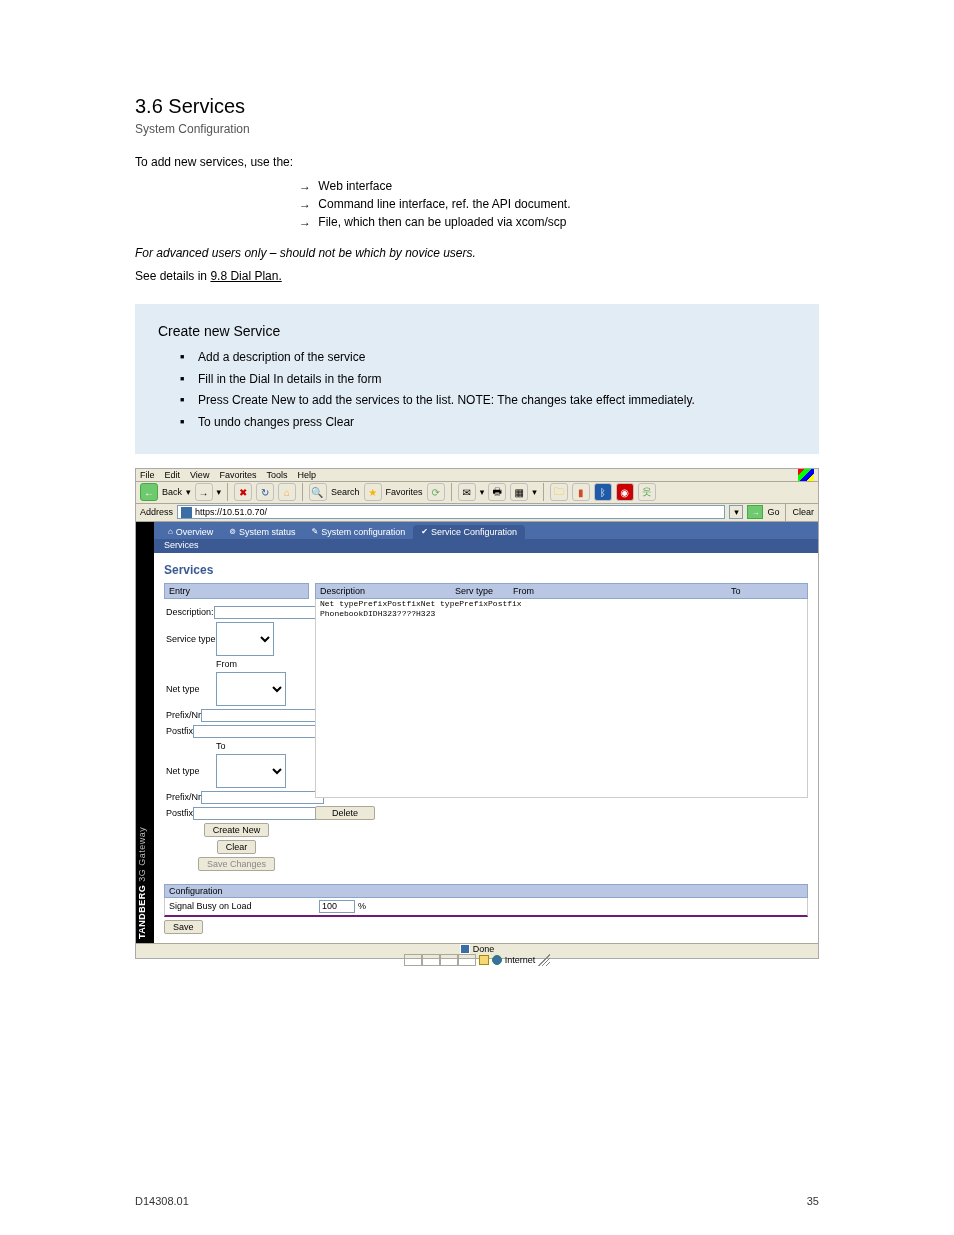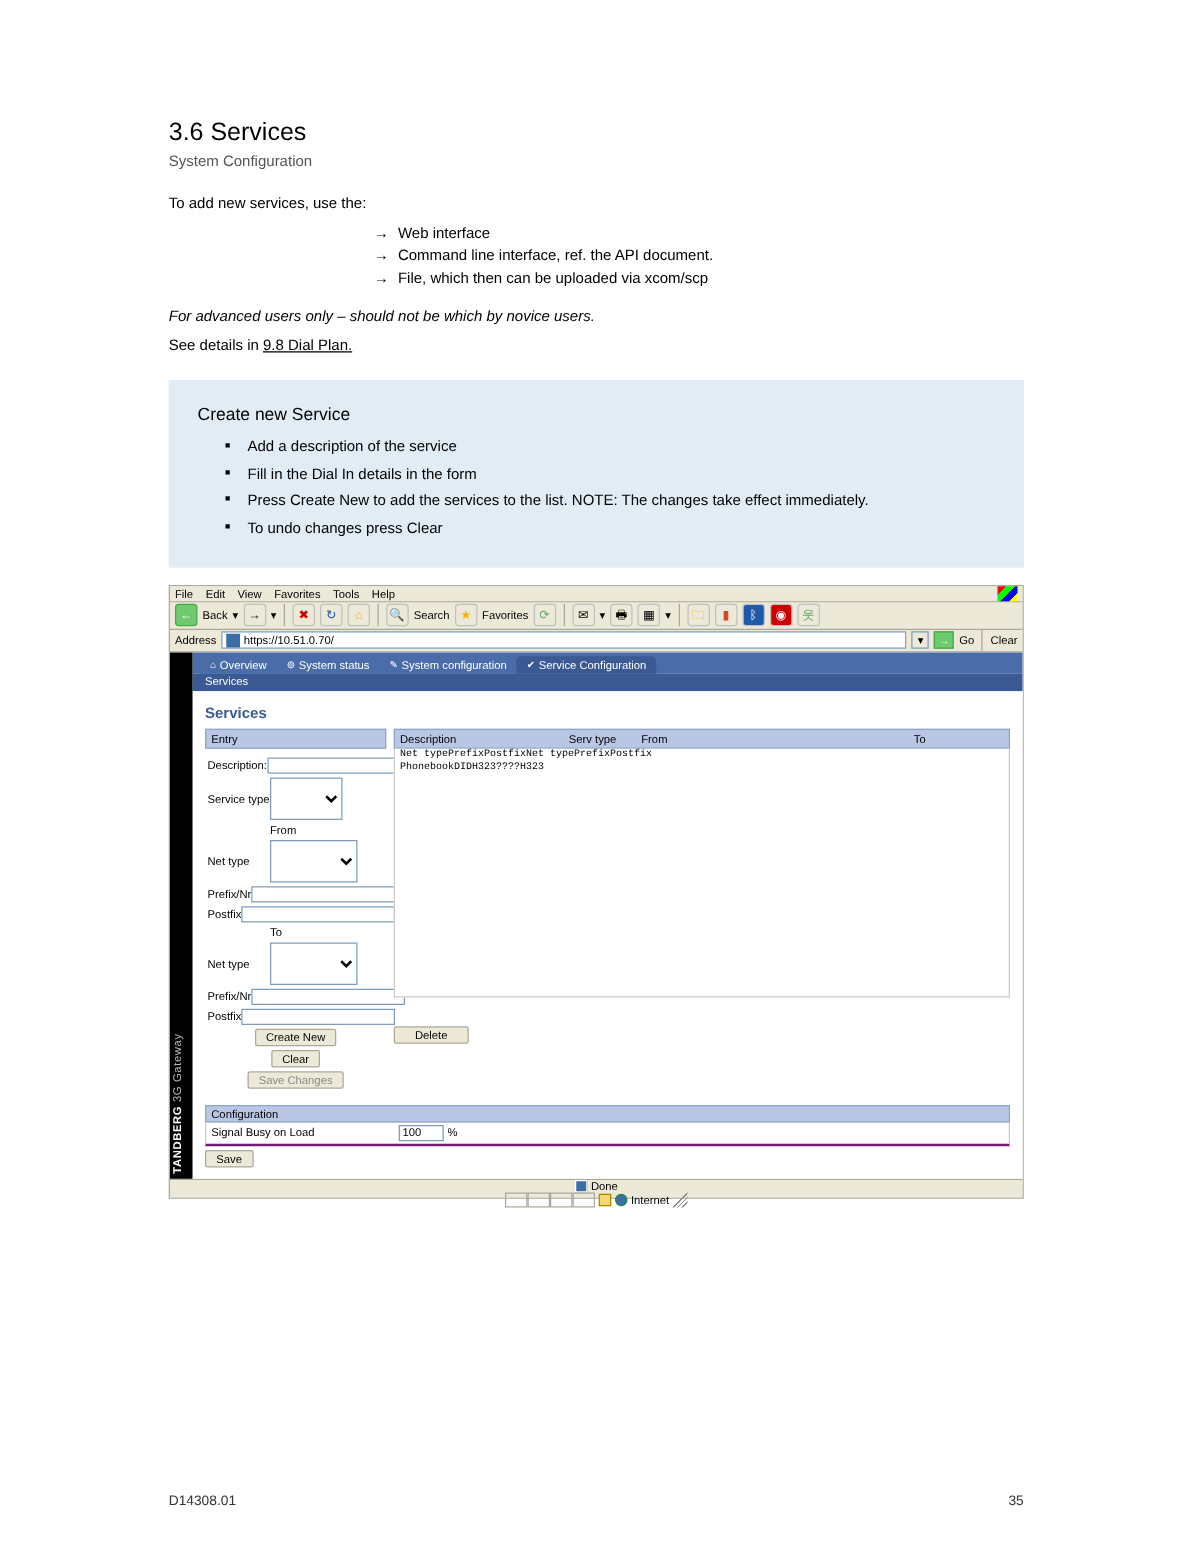--- a/index.html
+++ b/index.html
@@ -336,21 +336,21 @@
                 <div class="c1">Phonebook</div>
                 <div class="c2">DID</div>
                 <div class="c3"></div>
                 <div class="c4">H323</div>
                 <div class="c5">????</div>
                 <div class="c6"></div>
                 <div class="c7">H323</div>
                 <div class="c8"></div>
                 <div class="c9"></div>
               </div>
-              <div style="margin-top:23px;">
+              <div style="margin-top:8px;">
                 <button class="fbtn" style="width:60px;">Delete</button>
               </div>
             </div>
           </div>
 
           <div class="cfg-hdr">Configuration</div>
           <div class="cfg-row">
             <div class="clbl">Signal Busy on Load</div>
             <input class="cfg-input" value="100" style="">
             <span style="margin-left:3px">%</span>

